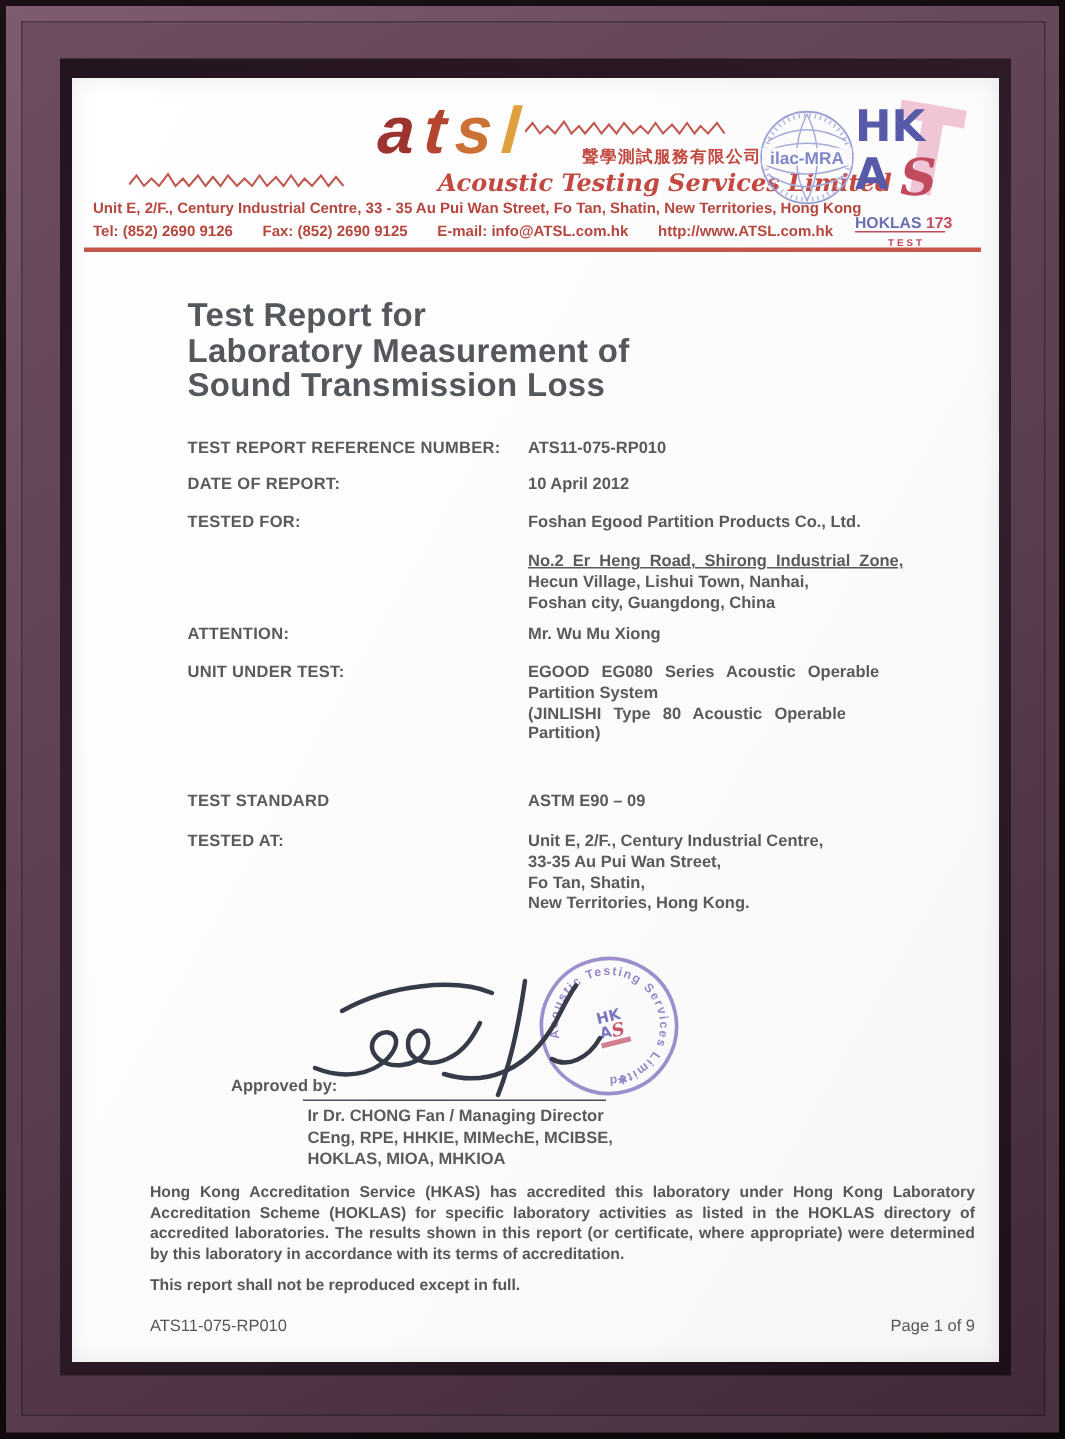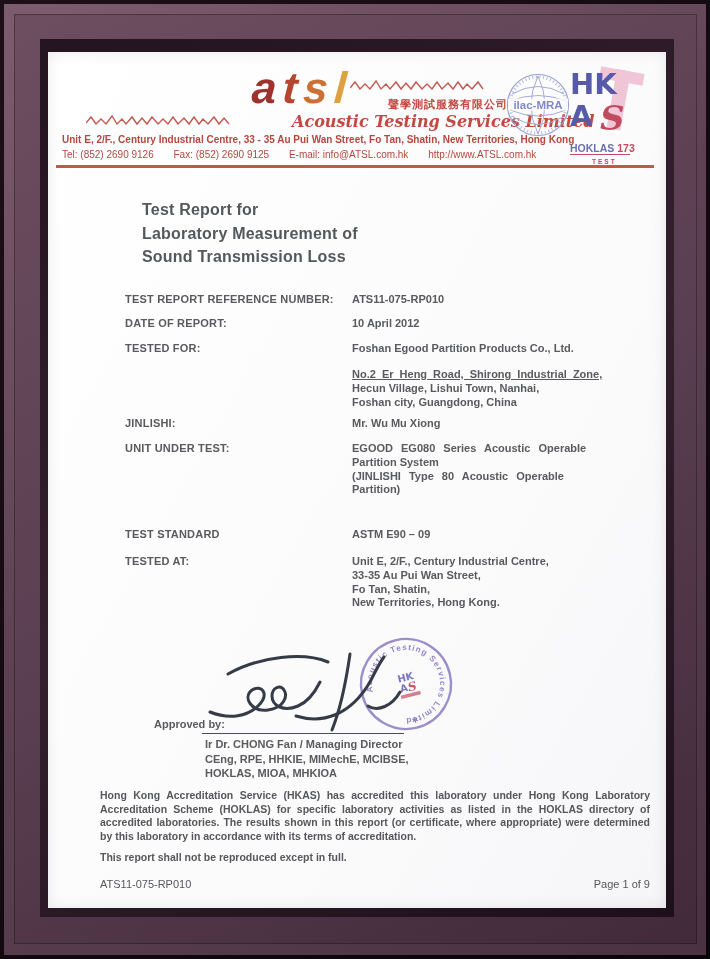--- a/index.html
+++ b/index.html
@@ -23,26 +23,26 @@
   .abs{position:absolute;}
   .atsl-logo{left:204px;top:14px;font-style:italic;font-weight:bold;
     font-size:44px;letter-spacing:-3px;line-height:44px;transform:skewX(-4deg);}
   .atsl-logo span{display:inline-block;}
   .l-a{color:#9c332e;} .l-t{color:#b5452f;} .l-s{color:#cb7136;} .l-l{color:#dfa03f;}
   .zh-name{left:340px;top:45px;font-size:11px;font-weight:bold;letter-spacing:1px;
     color:#c24840;white-space:nowrap;}
   .en-name{left:244px;top:60px;font-family:"DejaVu Serif", serif;font-style:italic;
     font-weight:bold;font-size:16px;color:#c24840;white-space:nowrap;}
   .addr-line{left:14px;top:82px;font-size:10px;color:#b5473e;font-weight:bold;white-space:nowrap;}
-  .tel-line{left:14px;top:97px;font-size:10px;color:#b5473e;font-weight:normal;white-space:nowrap;}
+  .tel-line{left:14px;top:97px;font-size:10px;color:#b5473e;font-weight:bold;white-space:nowrap;}
   .tel-line span{margin-right:17px;}
   .red-rule{left:8px;top:113px;width:598px;height:2.5px;background:#c4564c;}
   
-  .doc-title{left:77px;top:146px;font-size:16px;font-weight:bold;color:#54575b;
-    line-height:23.5px;letter-spacing:.2px;margin-left:17px;}
+  .doc-title{left:77px;top:146px;font-size:22px;font-weight:bold;color:#54575b;
+    line-height:23.5px;letter-spacing:.2px;}
   
   .frow{position:absolute;left:77px;width:500px;}
   .frow .flabel{position:absolute;left:0;top:0;width:222px;font-size:11px;
     font-weight:bold;color:#595a5d;letter-spacing:.2px;}
   .frow .fvalue{position:absolute;left:227px;top:0;width:268px;font-size:11px;
     font-weight:bold;color:#595a5d;line-height:13.8px;}
   .stretch{word-spacing:3px;text-decoration:underline;}
   .stretch2{word-spacing:5px;}
   
   .approved{left:80px;top:666px;font-size:11px;font-weight:bold;color:#595a5d;margin-left:26px;}
@@ -139,21 +139,21 @@
     </div>
     <div class="frow" style="top:316px">
       <div class="flabel"></div>
       <div class="fvalue">
         <div class="stretch">No.2 Er Heng Road, Shirong Industrial Zone,</div>
         <div>Hecun Village, Lishui Town, Nanhai,</div>
         <div>Foshan city, Guangdong, China</div>
       </div>
     </div>
     <div class="frow" style="top:365px">
-      <div class="flabel">JINLISHI:</div>
+      <div class="flabel">ATTENTION:</div>
       <div class="fvalue">Mr. Wu Mu Xiong</div>
     </div>
     <div class="frow" style="top:390px">
       <div class="flabel">UNIT UNDER TEST:</div>
       <div class="fvalue">
         <div class="stretch2">EGOOD EG080 Series Acoustic Operable</div>
         <div>Partition System</div>
         <div class="stretch2">(JINLISHI Type 80 Acoustic Operable</div>
         <div>Partition)</div>
       </div>

